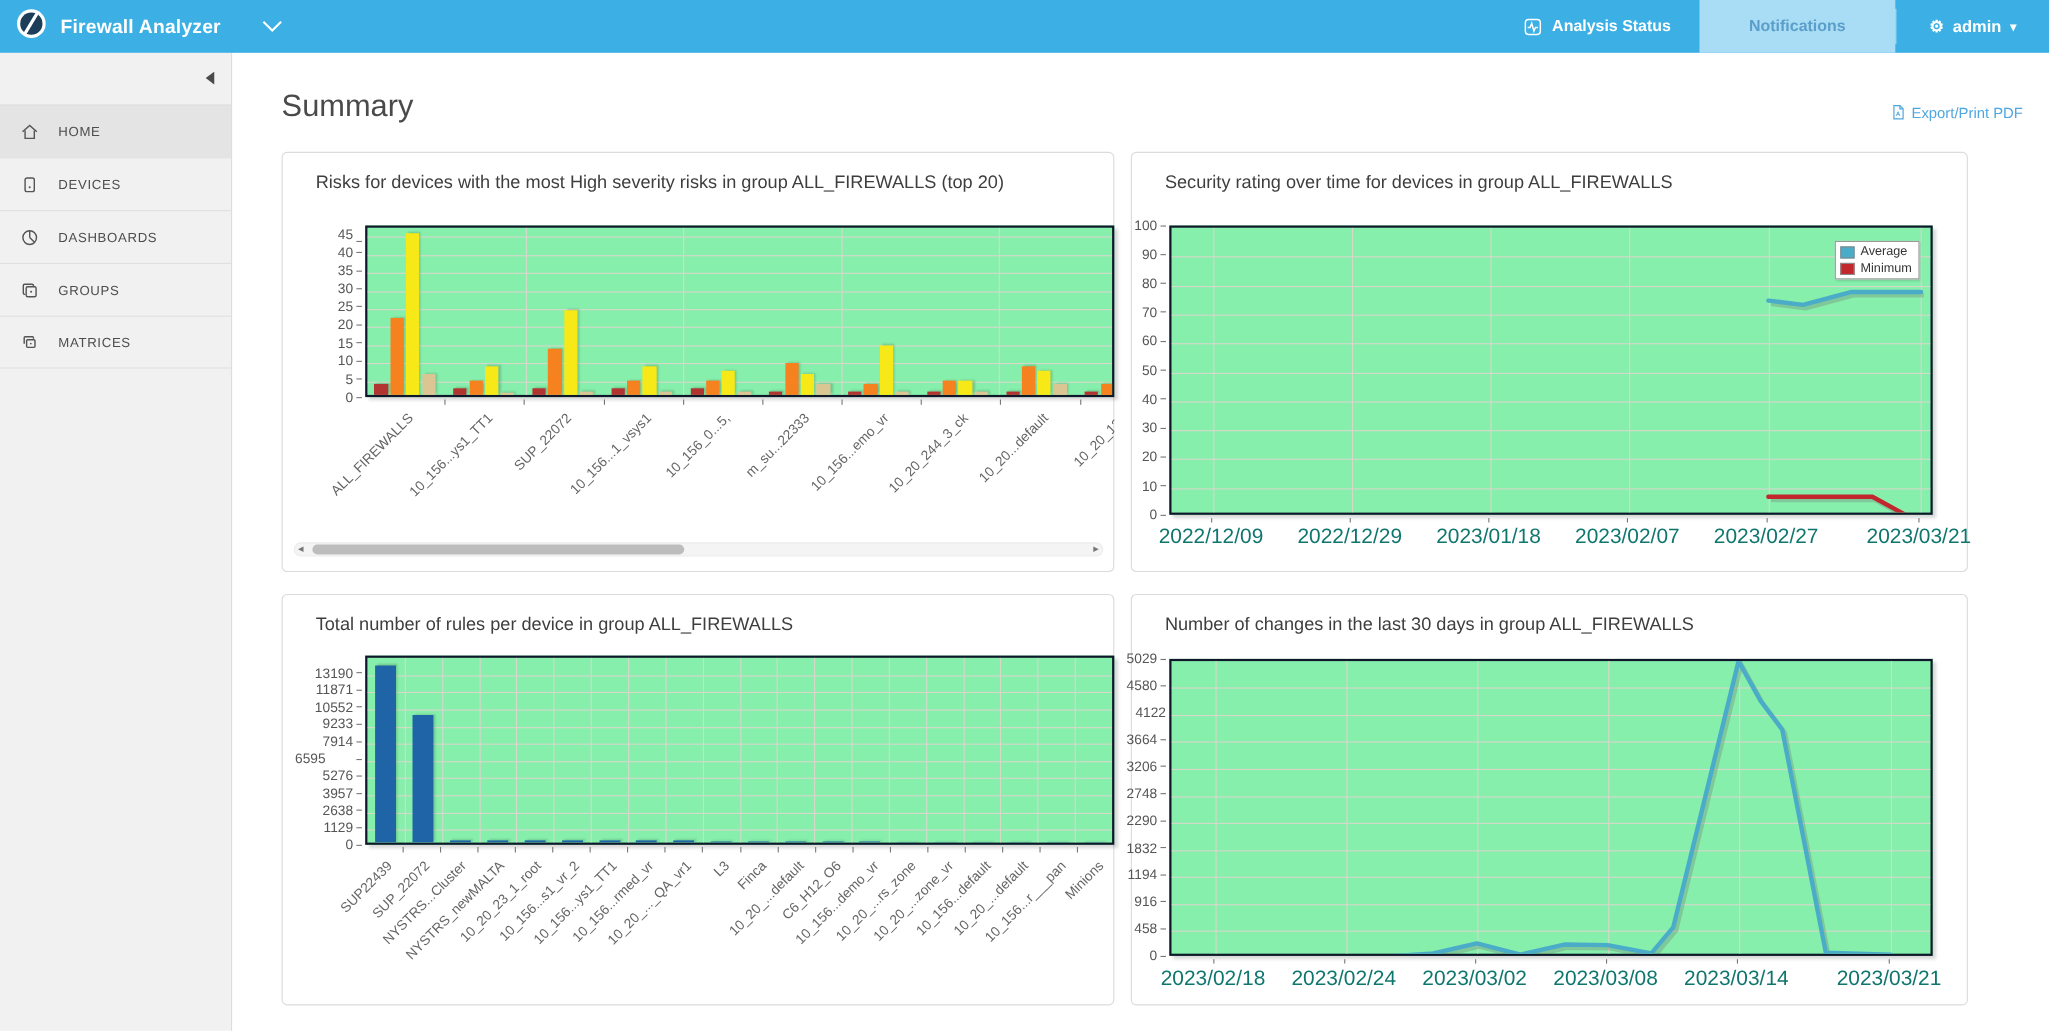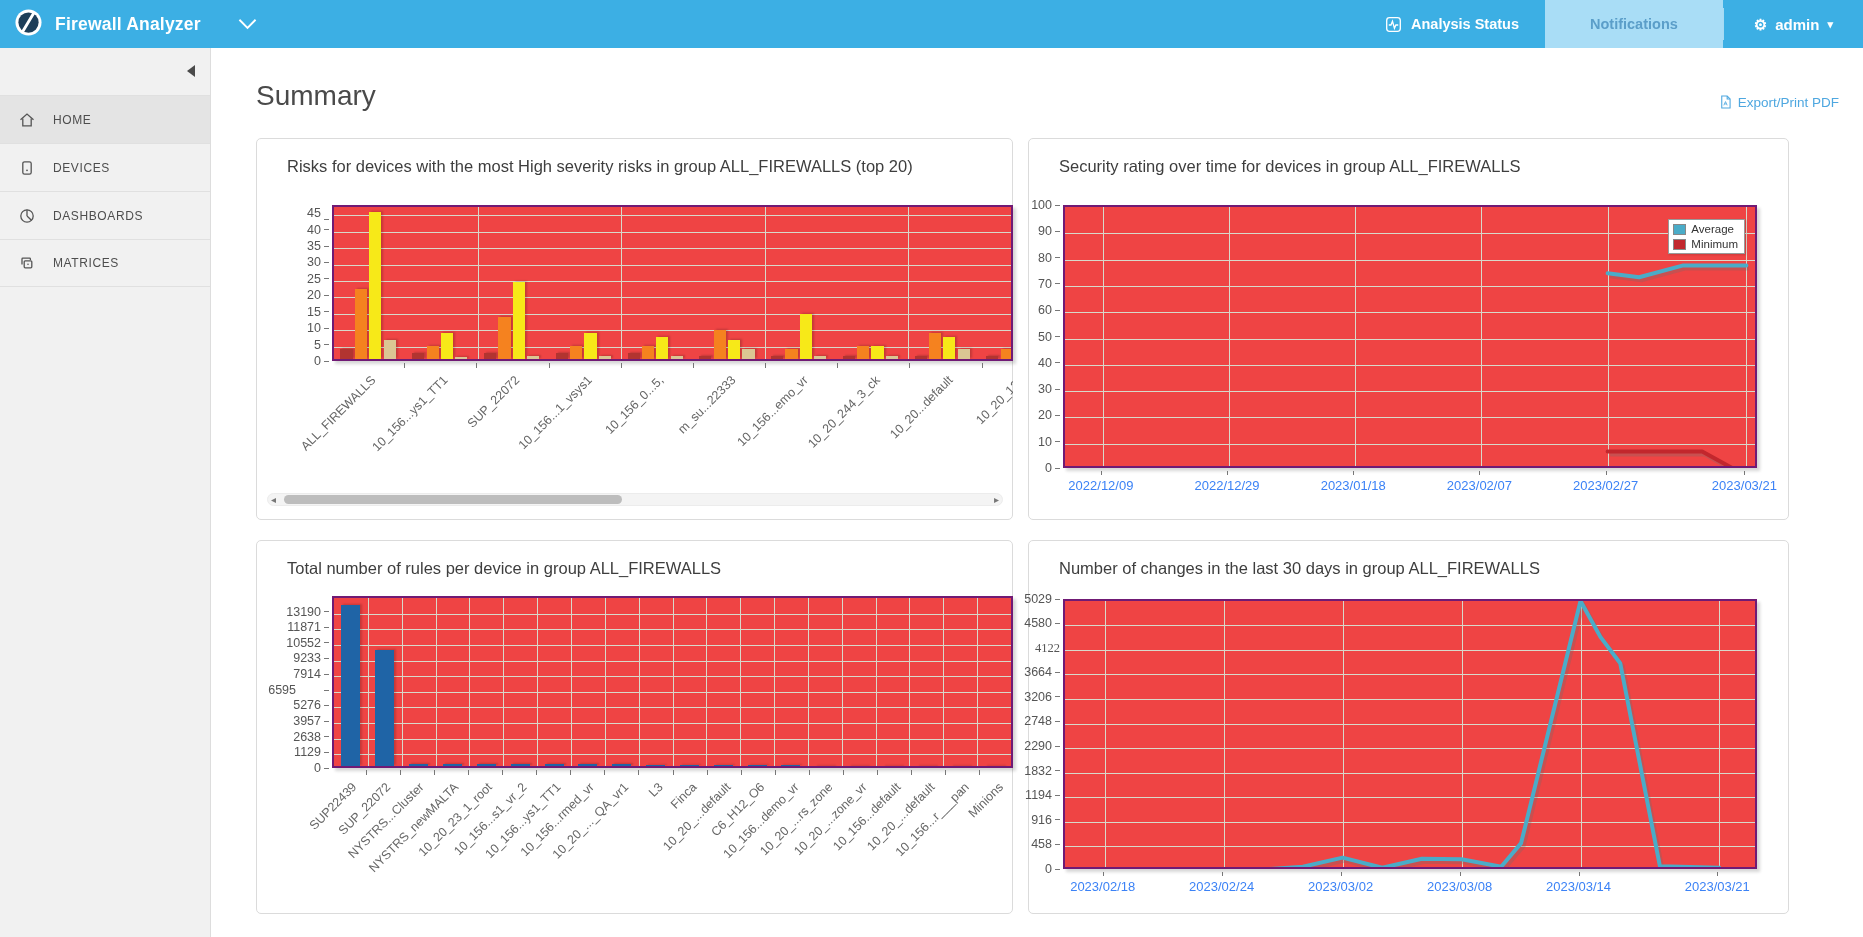--- a/index.html
+++ b/index.html
@@ -42,32 +42,32 @@
   .export-link{position:absolute;right:24px;top:46px;display:flex;align-items:center;
     gap:5px;color:#4ea7e0;font-size:13.5px;text-decoration:none;cursor:pointer}
   .panels{position:absolute;left:44px;top:90px;display:grid;
     grid-template-columns:757px 761px;grid-template-rows:382px 374px;
     column-gap:15px;row-gap:20px}
   .panel{border:1px solid #dbdbdb;border-radius:5px;background:#fff;position:relative}
   .panel-title{position:absolute;left:30px;top:18px;font-size:16.5px;color:#3e3e3e}
   .chart-body{position:absolute;left:0;top:0;right:0;bottom:0}
 
   
-  .plot{position:absolute;background:#ef4444;border:2px solid #701a75;overflow:hidden;
+  .plot{position:absolute;background:#86efac;border:2px solid #0f172a;overflow:hidden;
     box-shadow:3px 3px 3px rgba(0,0,0,.16)}
   .hline{position:absolute;left:0;right:0;height:1px;background:#d8d8ca}
   .vline{position:absolute;top:0;bottom:0;width:1px;background:#d8d8ca}
   .bar{position:absolute;bottom:0;box-shadow:2px -1px 2px rgba(0,0,0,.18)}
   .ytick{position:absolute;display:flex;align-items:center;justify-content:flex-end;
     gap:3px;transform:translateY(-50%);font-size:12.5px;color:#555}
   .tickdash{width:5px;height:1px;background:#777;flex:none}
   .xlabels{position:absolute}
   .xtickmark{position:absolute;width:1px;height:5px;background:#777;top:0}
-  .xdate{position:absolute;top:7px;transform:translateX(-50%);font-size:13px;
-    color:#3b82f6;white-space:nowrap}
+  .xdate{position:absolute;top:7px;transform:translateX(-50%);font-size:19px;
+    color:#0f766e;white-space:nowrap}
   .rlabel{position:absolute;top:10px;transform:rotate(-45deg);transform-origin:100% 0;
     font-size:12.5px;color:#666;white-space:nowrap}
   .legend{position:absolute;top:12px;right:10px;background:#fff;border:1px solid #999;
     padding:3px 6px 3px 4px;display:flex;flex-direction:column;gap:3px;
     box-shadow:1px 1px 2px rgba(0,0,0,.15)}
   .legend-row{display:flex;align-items:center;gap:5px;font-size:11.5px;color:#333}
   .legend-swatch{width:13px;height:11px;border:1px solid #888;flex:none}
   .sb-track{position:absolute;height:13px;background:#f4f4f4;border-radius:7px;
     border:1px solid #ececec}
   .sb-thumb{position:absolute;top:1px;bottom:1px;border-radius:6px;background:#bdbdbd;
@@ -138,20 +138,30 @@
         <span>DEVICES</span>
       </li>
       <li class="nav-item">
         <span class="nav-icon">
           <svg width="18" height="18" viewBox="0 0 18 18" fill="none" stroke="currentColor" stroke-width="1.3">
             <circle cx="9" cy="9" r="6.2"></circle>
             <path d="M9 9 V2.8 M9 9 L13.4 13.3"></path>
           </svg>
         </span>
         <span>DASHBOARDS</span>
+      </li>
+      <li class="nav-item">
+        <span class="nav-icon">
+          <svg width="18" height="18" viewBox="0 0 18 18" fill="none" stroke="currentColor" stroke-width="1.3">
+            <path d="M5 12.6 H4.4 A1.2 1.2 0 0 1 3.2 11.4 V4.6 A1.2 1.2 0 0 1 4.4 3.4 H11.2 A1.2 1.2 0 0 1 12.4 4.6 V5.2"></path>
+            <rect x="5.8" y="5.6" width="9" height="9.2" rx="1.4"></rect>
+            <circle cx="10.3" cy="10.2" r="0.9" fill="currentColor" stroke="none"></circle>
+          </svg>
+        </span>
+        <span>GROUPS</span>
       </li>
       <li class="nav-item">
         <span class="nav-icon">
           <svg width="18" height="18" viewBox="0 0 18 18" fill="none" stroke="currentColor" stroke-width="1.3">
             <path d="M4 10.6 V5 Q4 4.2 4.8 4.2 H11.6 Q12.4 4.2 12.4 5 V6"></path>
             <rect x="6.2" y="6.8" width="7.6" height="7" rx="1"></rect>
             <circle cx="10" cy="10.3" r="0.8" fill="currentColor" stroke="none"></circle>
           </svg>
         </span>
         <span>MATRICES</span>
@@ -573,21 +583,21 @@
             <span class="tickdash"></span>
           </div>
           <div class="ytick" style="top: 155.874px; left: 0px; width: 31px;">
             <span>3206</span>
             <span class="tickdash"></span>
           </div>
           <div class="ytick" style="top: 131.285px; left: 0px; width: 31px;">
             <span>3664</span>
             <span class="tickdash"></span>
           </div>
-          <div class="ytick" style="top: 106.696px; left: 8px; width: 31px; font-family: Liberation Serif, serif;">
+          <div class="ytick" style="top: 106.696px; left: 8px; width: 31px;">
             <span>4122</span>
             <span class="tickdash"></span>
           </div>
           <div class="ytick" style="top: 82.1062px; left: 0px; width: 31px;">
             <span>4580</span>
             <span class="tickdash"></span>
           </div>
           <div class="ytick" style="top: 58px; left: 0px; width: 31px;">
             <span>5029</span>
             <span class="tickdash"></span>

